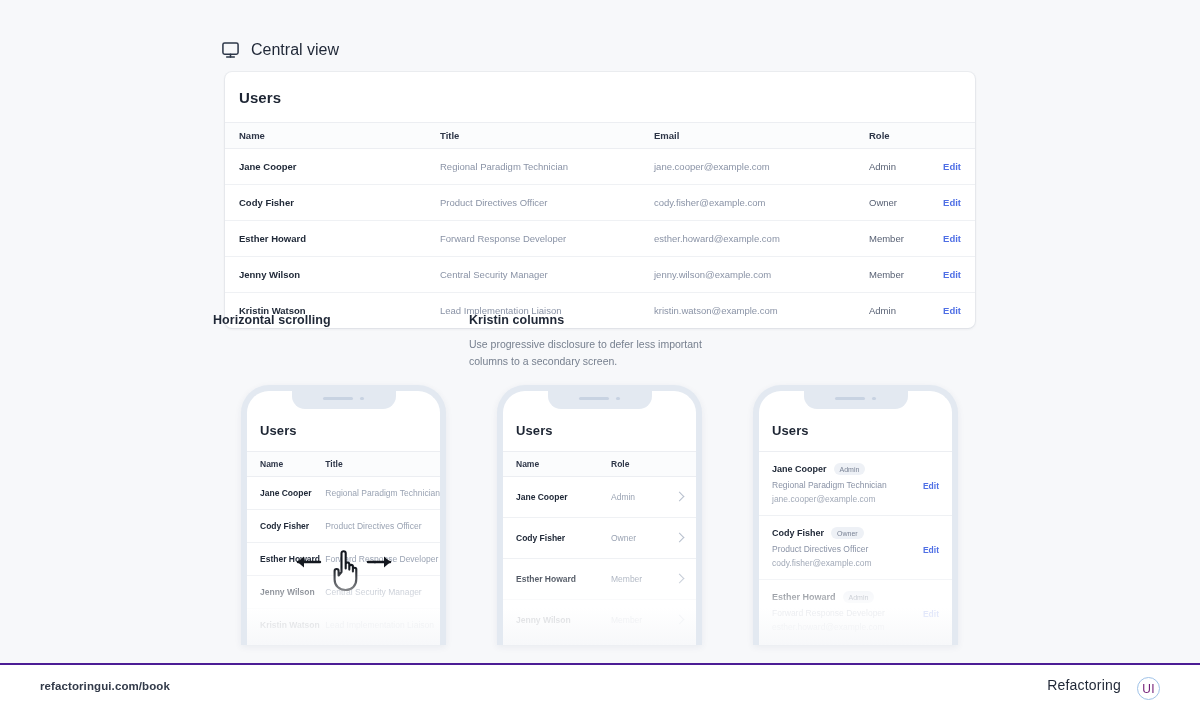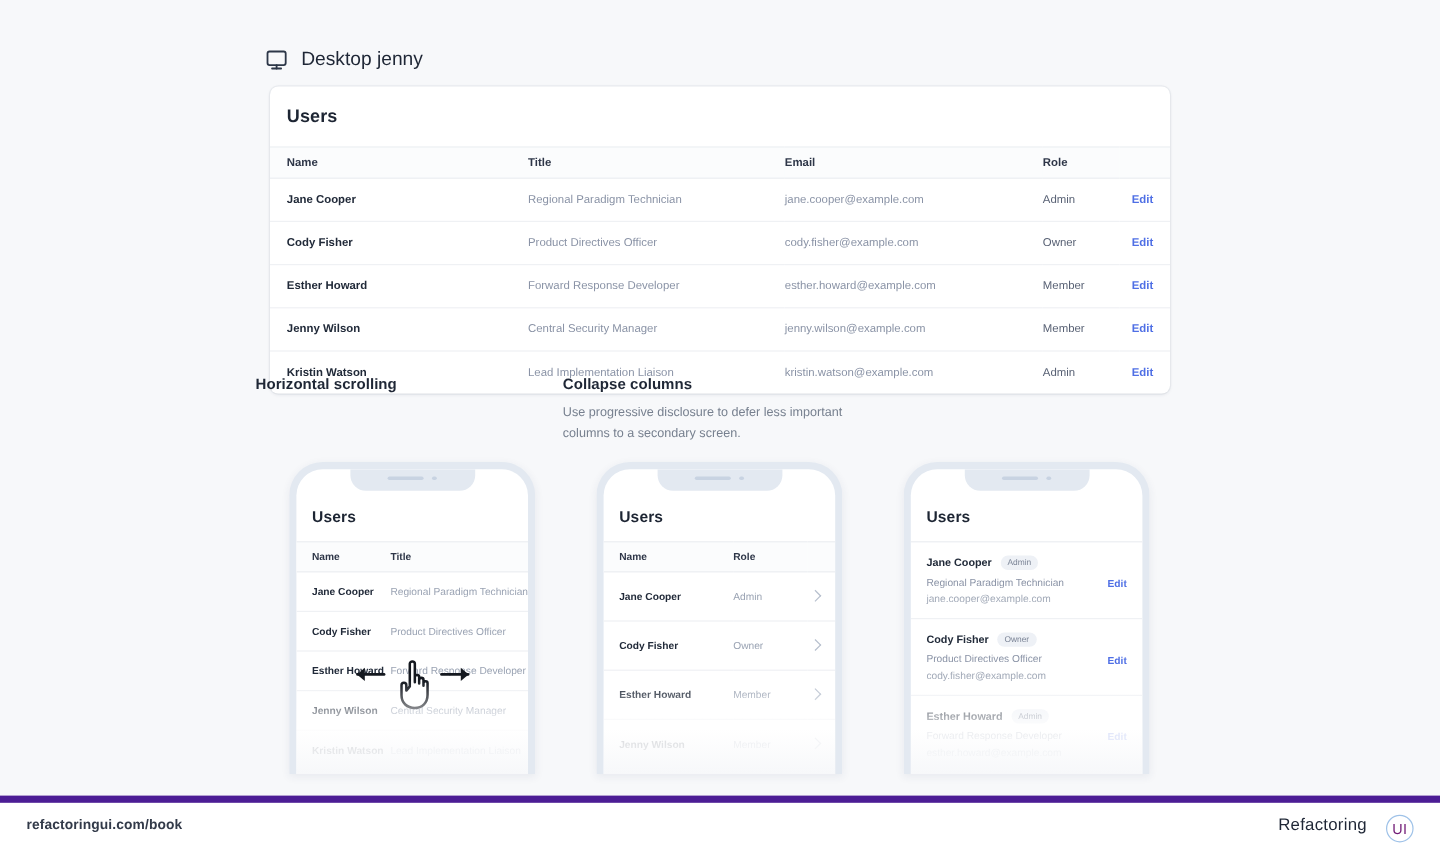--- a/index.html
+++ b/index.html
@@ -262,25 +262,25 @@
     z-index: 4;
     pointer-events: none;
   }
 
   
   .footer {
     position: absolute;
     left: 0; right: 0; bottom: 0;
     height: 43px;
     background: #ffffff;
-    border-top: 6px solid #4c1d95;
+    border-top: 2px solid #4c1d95;
     display: flex;
     align-items: center;
     justify-content: space-between;
-    padding: 0 22px;
+    padding: 0 40px;
   }
   .footer-left {
     font-size: 11.5px;
     font-weight: bold;
     color: #323a49;
     letter-spacing: .1px;
   }
   .footer-brand {
     display: flex;
     align-items: baseline;
@@ -307,21 +307,21 @@
 <body>
 
 <div class="desktop-label">
   <span>
     <svg class="monitor-icon" viewBox="0 0 20 19" fill="none" stroke="currentColor" stroke-width="1.6" stroke-linecap="round" stroke-linejoin="round">
       <rect x="2" y="2" width="16" height="12" rx="1.8"></rect>
       <line x1="10" y1="14" x2="10" y2="17"></line>
       <line x1="6" y1="17" x2="14" y2="17"></line>
     </svg>
   </span>
-  <span>Desktop jenny</span>
+  <span>Central view</span>
 </div>
 
 <div class="desktop-card">
   <div class="desktop-card-title">Users</div>
   <table class="dtable">
     <thead>
       <tr>
         <th class="col-name">Name</th>
         <th class="col-title">Title</th>
         <th class="col-email">Email</th>
@@ -367,21 +367,21 @@
         </tr>
       </tbody>
   </table>
 </div>
 
 <div class="sections">
   <div class="section-col">
     <div class="section-head">Horizontal scrolling</div>
   </div>
   <div class="section-col">
-    <div class="section-head">Collapse columns</div>
+    <div class="section-head">Kristin columns</div>
     <div class="section-body">Use progressive disclosure to defer less important columns to a secondary screen.</div>
   </div>
 </div>
 
 <div class="phones">
 
   <div class="phone-slot">
     <div class="phone">
       <div class="notch">
         <span class="notch-speaker"></span>

